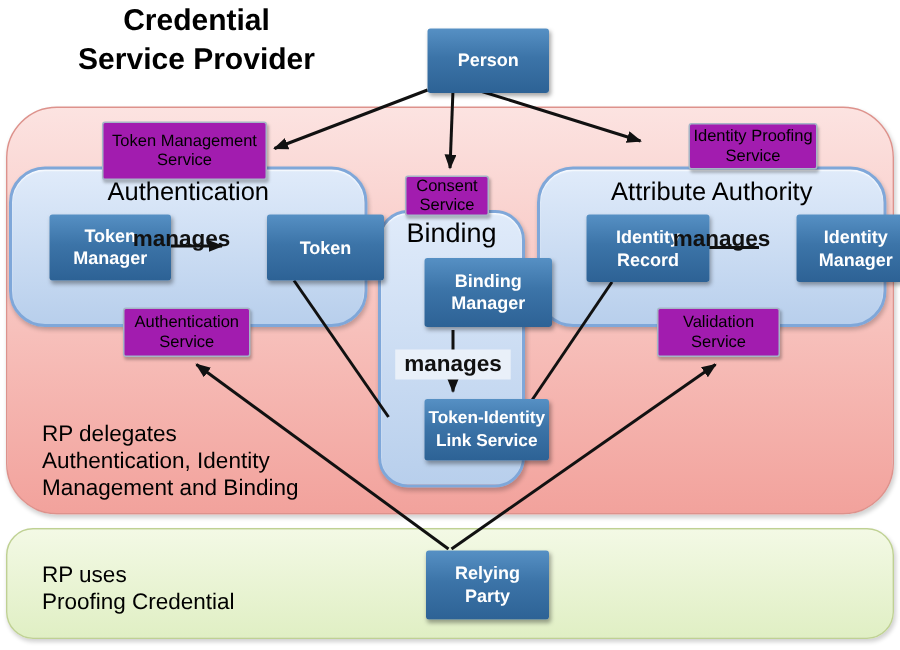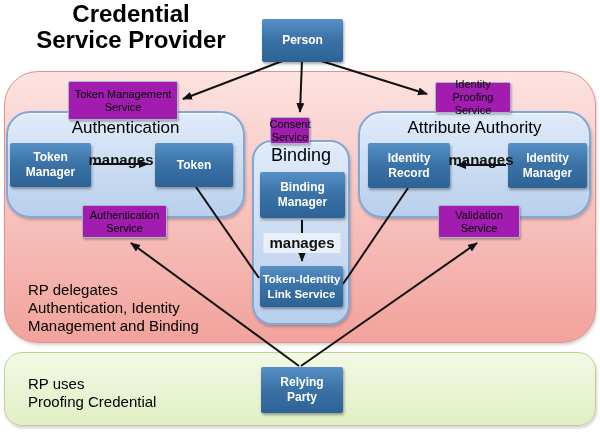--- a/index.html
+++ b/index.html
@@ -79,20 +79,21 @@
     font-size: 12px;
     font-weight: bold;
     line-height: 15px;
     display: flex;
     align-items: center;
     justify-content: center;
     text-align: center;
     white-space: pre-line;
     border-radius: 2px;
     box-shadow: 1px 2px 3px rgba(0,0,0,0.35);
+    margin-left: 23px;
   }
 
   
   .svc {
     position: absolute;
     z-index: 5;
     background: #a21caf;
     border: 1px solid #a5b6c6;
     color: #000;
     font-size: 11px;
@@ -120,21 +121,21 @@
     background: #e9f0f9;
     padding: 1px 6px 2px 6px;
   }
 
   .main-title {
     position: absolute;
     left: 15px; top: 1px;
     width: 232px;
     z-index: 3;
     color: #000;
-    font-size: 24px;
+    font-size: 20px;
     font-weight: bold;
     line-height: 26px;
     text-align: center;
     white-space: pre-line;
   }
 </style>
 </head>
 <body>
 
 <div class="stage">
@@ -172,23 +173,23 @@
     <line x1="506" y1="165" x2="457" y2="165" marker-end="url(#ah)"></line>
     <line x1="302" y1="220" x2="302" y2="261" marker-end="url(#ah)"></line>
     <line x1="196" y1="187" x2="259" y2="278"></line>
     <line x1="408" y1="188" x2="343" y2="284"></line>
     <line x1="299" y1="366" x2="131" y2="243" marker-end="url(#ah)"></line>
     <line x1="301" y1="366" x2="477" y2="243" marker-end="url(#ah)"></line>
   </svg>
 
   <div class="svc" style="left:68px;  top:81px;  width:110px; height:39px;">Token Management
 Service</div>
-  <div class="svc" style="left:435px; top:82px;  width:76px;  height:31px;">Identity Proofing
-Service</div>
-  <div class="svc" style="left:270px; top:117px; width:40px;  height:27px;">Consent
+  <div class="svc" style="left:459px; top:82px;  width:86px;  height:31px;">Identity Proofing
+Service</div>
+  <div class="svc" style="left:270px; top:117px; width:56px;  height:27px;">Consent
 Service</div>
   <div class="svc" style="left:82px;  top:205px; width:85px;  height:33px;">Authentication
 Service</div>
   <div class="svc" style="left:438px; top:205px; width:82px;  height:33px;">Validation
 Service</div>
 
   <div class="node" style="left:262px; top:19px;  width:81px; height:43px;">Person</div>
   <div class="node" style="left:10px;  top:143px; width:81px; height:44px;">Token
 Manager</div>
   <div class="node" style="left:155px; top:143px; width:78px; height:44px;">Token</div>

